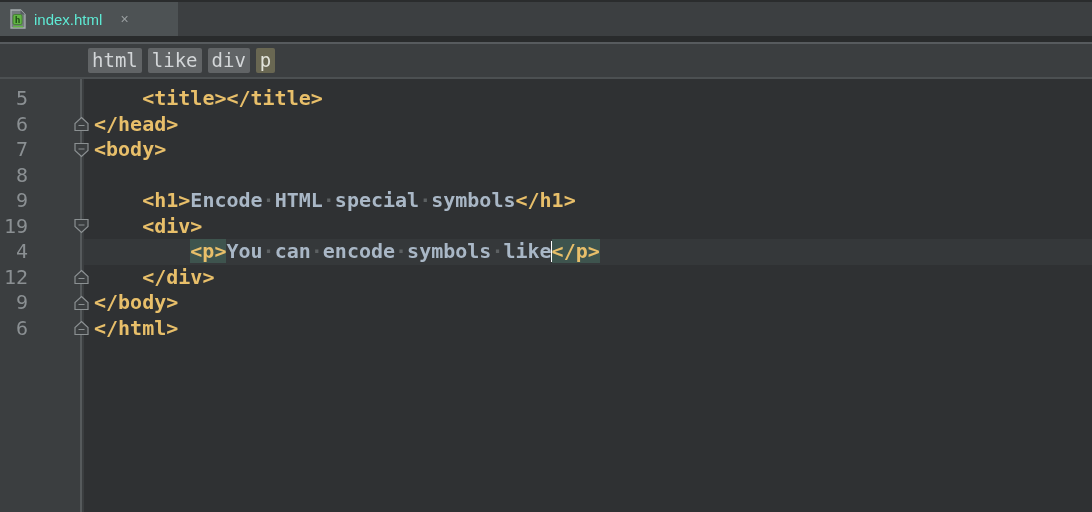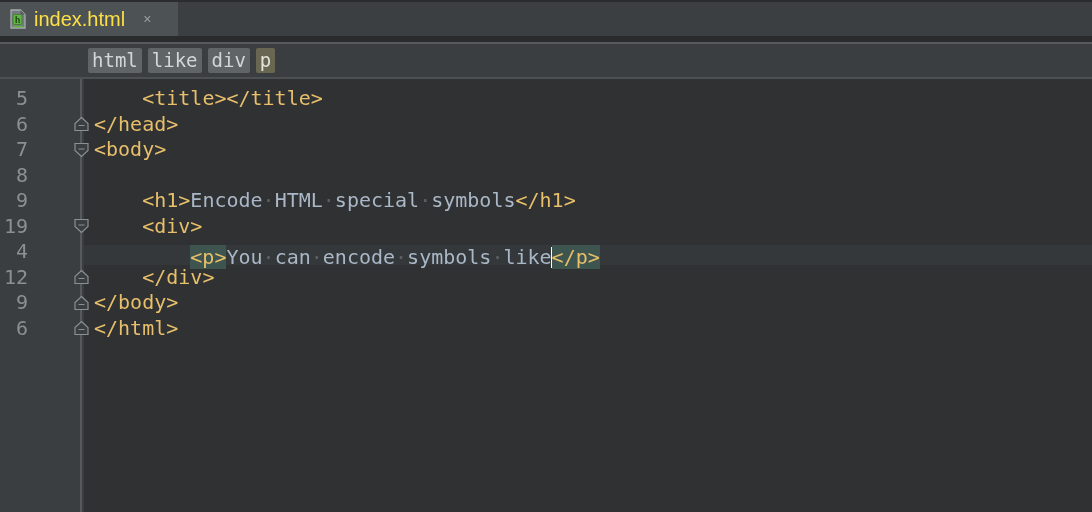--- a/index.html
+++ b/index.html
@@ -5,21 +5,21 @@
   * { margin:0; padding:0; box-sizing:border-box; }
   html,body { width:1092px; height:512px; overflow:hidden; background:#2f3133;
               font-family:"Liberation Sans", sans-serif; }
   .app { width:1092px; height:512px; display:flex; flex-direction:column; }
 
   
   .tabbar { height:36px; background:#3c3f41; border-top:2px solid #2a2c2d;
             display:flex; align-items:stretch; }
   .tab { background:#4d5254; display:flex; align-items:center; gap:8px;
          padding:0 14px 0 10px; width:178px; cursor:pointer; }
-  .tab-label { color:#fde047; font-size:20px;text-align:center; }
+  .tab-label { color:#5eead4; font-size:15px;text-align:center; }
   .tab-close { color:#9a9fa1; font-size:14px; margin-left:10px; cursor:pointer; line-height:1; }
   .tab-gap { height:6px; background:#292b2c; }
 
   
   .breadcrumbs { height:37px; background:#3b3e40; border-top:2px solid #575b5e;
                  border-bottom:2px solid #4c5052; display:flex; align-items:center;
                  padding-left:88px; gap:6px; }
   .crumb { font-family:"DejaVu Sans Mono", monospace; font-size:19px; color:#d3d6d8;
            background:#616466; border-radius:2px; padding:0 4px; line-height:25px;
            height:25px; cursor:pointer; }
@@ -31,22 +31,22 @@
   .fold-guide { position:absolute; left:80px; top:0; bottom:0; width:2px; background:#565a5c; }
   .lines { position:relative; padding-top:7px; }
   .line { display:flex; height:25.5px; position:relative; }
   .gutter-cell { width:84px; flex:0 0 84px; display:flex; }
   .ln { width:28px; text-align:right; font-family:"DejaVu Sans Mono", monospace;
         font-size:20px; line-height:25.5px; color:#8b9093; cursor:pointer; }
   .fold-marker { position:absolute; left:73px; top:50%; transform:translateY(-50%);
                  width:17px; height:17px; cursor:pointer; z-index:2; }
   .code { flex:1; white-space:pre; font-family:"DejaVu Sans Mono", monospace;
           font-size:20px; line-height:25.5px; cursor:text; }
-  .code { padding-left:10px; }
-  .line.current .code { background:#35383a;margin-top:6px; }
+  .code { padding-left:10px;font-weight:bold; }
+  .line.current .code { background:#35383a; }
   .tk-tag { color:#e8bf6a; }
   .tk-match { background:#3e544e; }
   .tk-text { color:#a9b7c6; }
   .dot { color:#5c6062; }
   .caret { display:inline-block; width:2px; height:21px; background:#ffffff;
            vertical-align:-4px; margin-left:-1px; margin-right:-1px; }
 </style>
 </head>
 <body>
 

